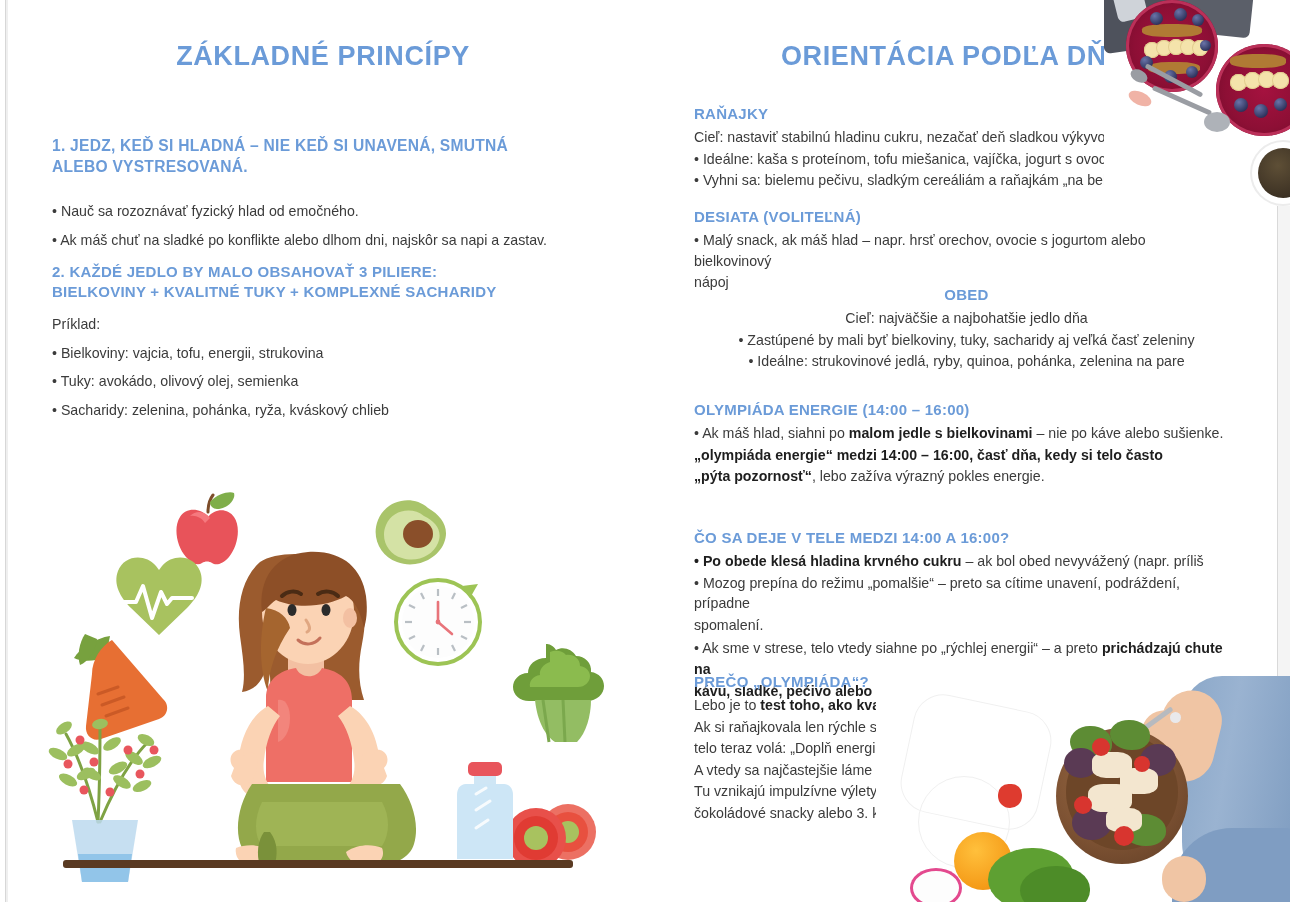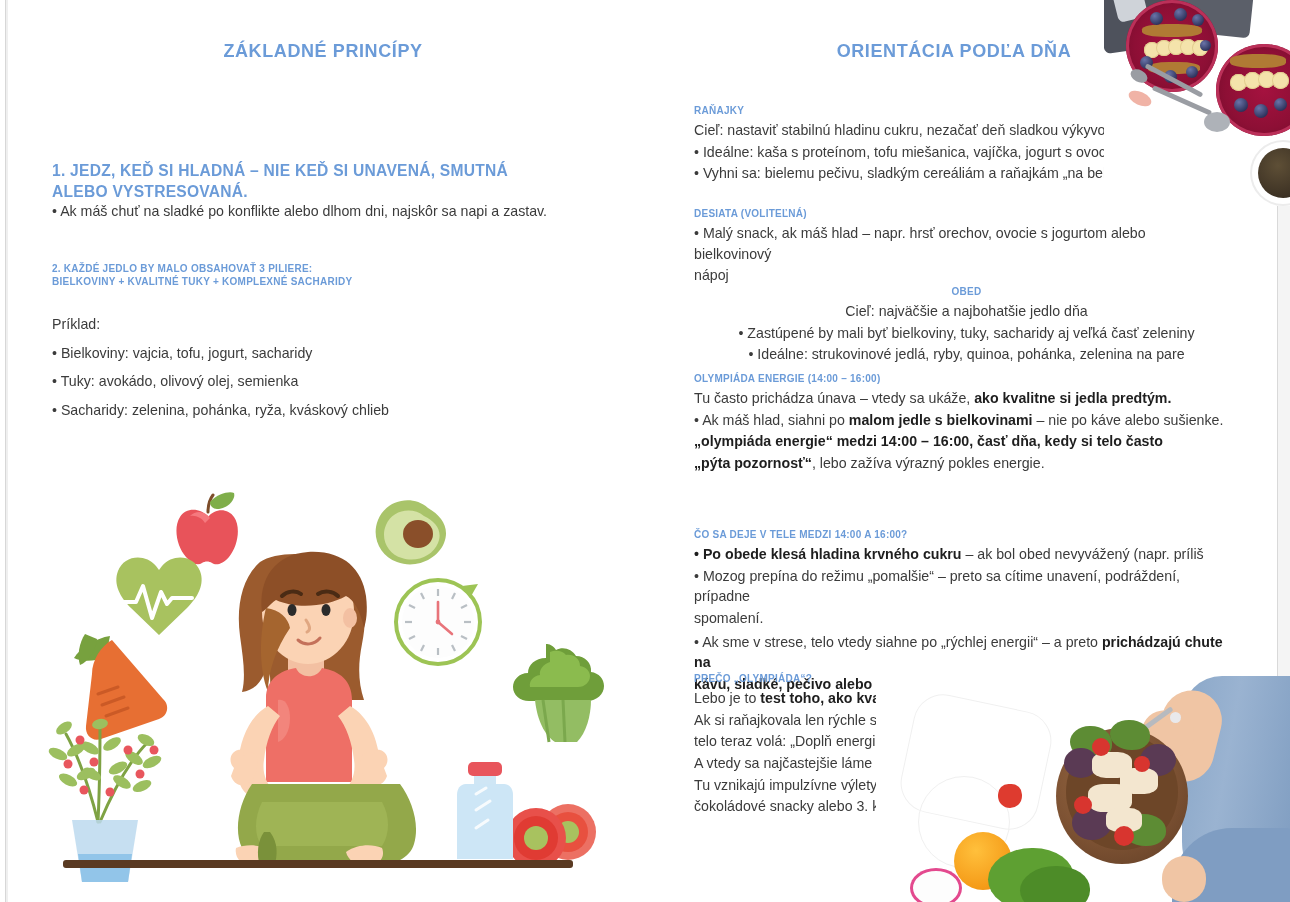--- a/index.html
+++ b/index.html
@@ -19,59 +19,59 @@
   .edge-left{position:absolute;left:5px;top:0;width:1px;height:902px;background:#d7d7d7;}
   .edge-left2{position:absolute;left:6px;top:0;width:2px;height:902px;background:#efefef;}
   .edge-right{position:absolute;left:1277px;top:0;width:1px;height:902px;background:#d9d9d9;}
   .edge-right2{position:absolute;left:1278px;top:0;width:12px;height:902px;background:#f4f4f4;}
 
   
   .col-left{position:absolute;left:8px;top:0;width:640px;height:902px;}
   .col-right{position:absolute;left:648px;top:0;width:630px;height:902px;}
 
   .col-title{
-    color:#6b9bd8; font-weight:bold; font-size:18px;
+    color:#6b9bd8; font-weight:bold; font-size:27px;
     letter-spacing:.6px; text-align:center;
     font-family:"Liberation Sans", sans-serif;
   }
   #title-left{position:absolute;left:0;top:41px;width:630px;}
   #title-right{position:absolute;left:0;top:41px;width:612px;}
 
   .blk-head{
-    color:#6b9bd8;font-weight:bold;font-size:10px;
+    color:#6b9bd8;font-weight:bold;font-size:15px;
     letter-spacing:.25px;line-height:1.33;
   }
   .body-txt{
     color:#3b3b3b;font-size:14.2px;line-height:1.45;
     font-family:"Liberation Sans", sans-serif;
   }
   .body-txt b{font-weight:bold;color:#1e1e1e;}
   .li{ text-indent:0; }
 
   
-  #principle-1{position:absolute;left:44px;top:161px;width:520px;}
+  #principle-1{position:absolute;left:44px;top:136px;width:520px;}
   #principle-1 .blk-head{font-size:15.6px;}
   #p1-list{position:absolute;left:44px;top:201px;width:540px;}
   #p1-list .li{margin-bottom:8px;}
 
   #principle-2{position:absolute;left:44px;top:262px;width:540px;}
   #p2-list{position:absolute;left:44px;top:314px;width:540px;}
   #p2-list .li{margin-bottom:8px;}
   #p2-list .lead{margin-bottom:8px;}
 
   
   .sec{position:absolute;left:694px;width:545px;}
   .sec .blk-head{margin-bottom:3px;}
   .sec .line{margin-bottom:1px;}
   .sec .line.gap{margin-bottom:3px;}
 
   #sec-ranajky{top:104px;}
   #sec-desiata{top:207px;}
   #sec-obed{top:285px;text-align:center;}
-  #sec-olympiada{top:372px;}
+  #sec-olympiada{top:400px;}
   #sec-telo{top:528px;}
   #sec-preco{top:672px;}
 
   .sec-right-narrow{width:460px;}
   .sec-preco-narrow{width:395px;}
 
   
   #illus{position:absolute;left:30px;top:462px;width:580px;height:420px;}
   #illus svg{display:block;}
 
@@ -132,31 +132,32 @@
   <div class="col-left">
 
     <div id="title-left" class="col-title">ZÁKLADNÉ PRINCÍPY</div>
 
     <div id="principle-1">
       <div class="blk-head">1. JEDZ, KEĎ SI HLADNÁ – NIE KEĎ SI UNAVENÁ, SMUTNÁ</div>
       <div class="blk-head">ALEBO VYSTRESOVANÁ.</div>
     </div>
 
     <div id="p1-list">
+      <div class="body-txt li">• Nauč sa rozoznávať fyzický hlad od emočného.</div>
       <div class="body-txt li">• Ak máš chuť na sladké po konflikte alebo dlhom dni, najskôr sa napi a zastav.</div>
     </div>
 
     <div id="principle-2">
       <div class="blk-head">2. KAŽDÉ JEDLO BY MALO OBSAHOVAŤ 3 PILIERE:</div>
       <div class="blk-head">BIELKOVINY + KVALITNÉ TUKY + KOMPLEXNÉ SACHARIDY</div>
     </div>
 
     <div id="p2-list">
       <div class="body-txt lead">Príklad:</div>
-      <div class="body-txt li">• Bielkoviny: vajcia, tofu, jogurt, sacharidy</div>
+      <div class="body-txt li">• Bielkoviny: vajcia, tofu, energii, strukovina</div>
       <div class="body-txt li">• Tuky: avokádo, olivový olej, semienka</div>
       <div class="body-txt li">• Sacharidy: zelenina, pohánka, ryža, kváskový chlieb</div>
     </div>
 
     <div id="illus">
       <svg width="580" height="420" viewBox="0 0 580 420" xmlns="http://www.w3.org/2000/svg">
 
         <g>
           <path d="M170 55 c-7-9 -22-10 -28 0 c-7 11 -3 30 6 40 c6 7 12 9 16 6 c3-2 7-2 10 0 c4 3 11 1 17-6 c9-11 12-30 5-40 c-6-9 -19-9 -26 0z" fill="#e8535a"></path>
           <path d="M172 56 c-5-7 -14-8 -20 -2 c6-1 12 2 15 7z" fill="#f5797e"></path>
@@ -329,23 +330,20 @@
   <div class="sec" id="sec-obed">
     <div class="blk-head">OBED</div>
     <div class="body-txt line">Cieľ: najväčšie a najbohatšie jedlo dňa</div>
     <div class="body-txt line">• Zastúpené by mali byť bielkoviny, tuky, sacharidy aj veľká časť zeleniny</div>
     <div class="body-txt line">• Ideálne: strukovinové jedlá, ryby, quinoa, pohánka, zelenina na pare</div>
   </div>
 
   <div class="sec" id="sec-olympiada">
     <div class="blk-head">OLYMPIÁDA ENERGIE (14:00 – 16:00)</div>
     <div class="body-txt line">
-      <span>Tu často prichádza únava – vtedy sa ukáže, </span><b>ako kvalitne si jedla predtým.</b>
-    </div>
-    <div class="body-txt line">
       <span>• Ak máš hlad, siahni po </span><b>malom jedle s bielkovinami</b><span> – nie po káve alebo sušienke.</span>
     </div>
     <div class="body-txt line">
       <b>„olympiáda energie“ medzi 14:00 – 16:00, časť dňa, kedy si telo často</b>
     </div>
     <div class="body-txt line">
       <b>„pýta pozornosť“</b><span>, lebo zažíva výrazný pokles energie.</span>
     </div>
   </div>
 

